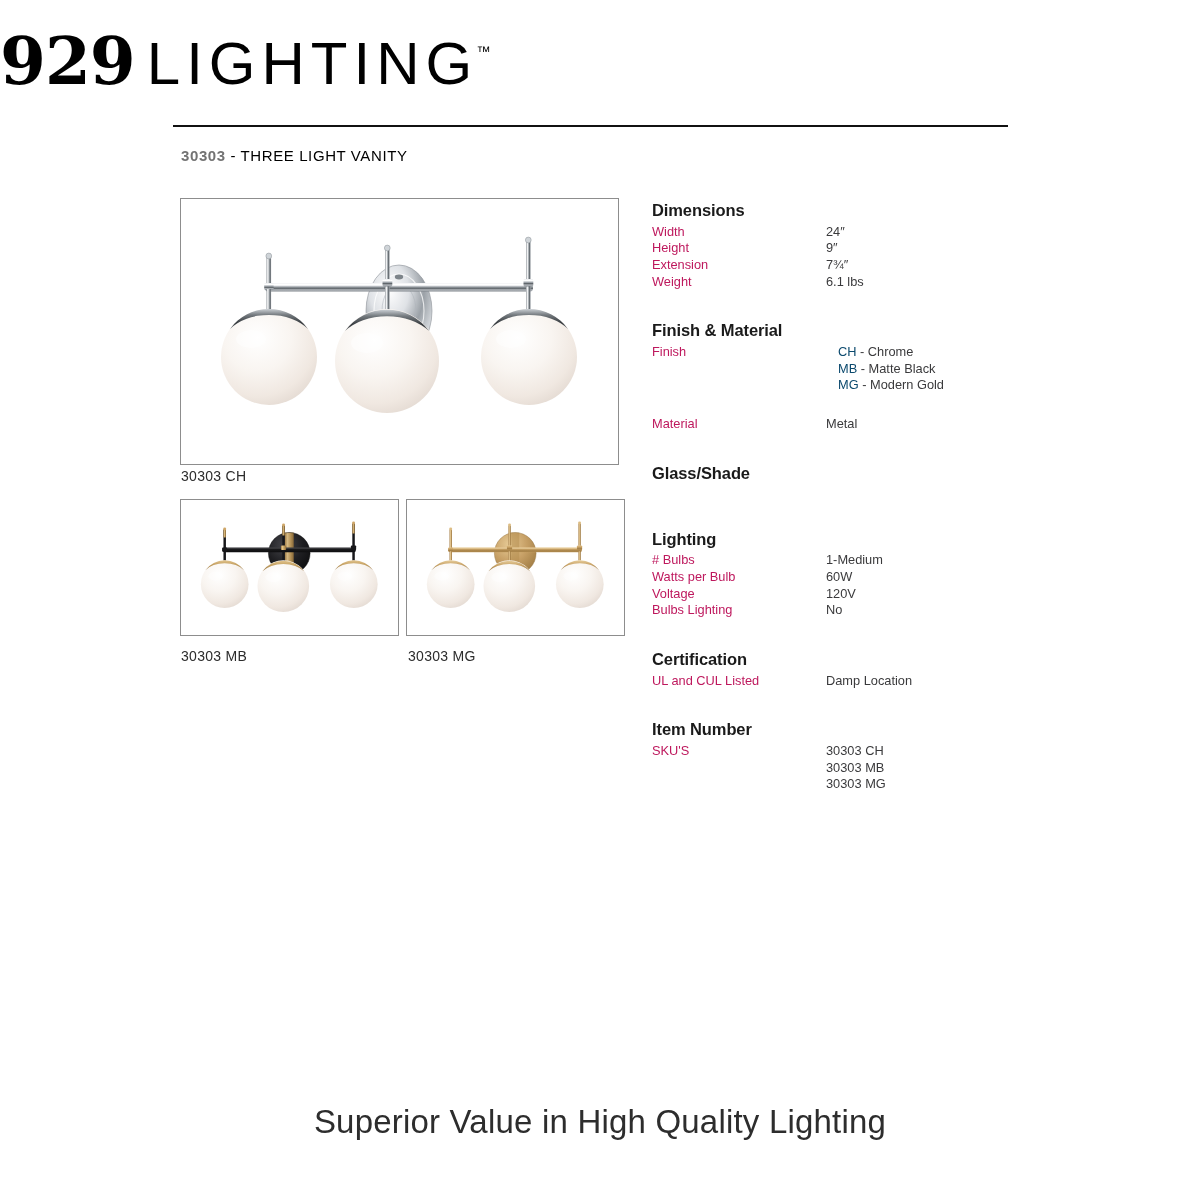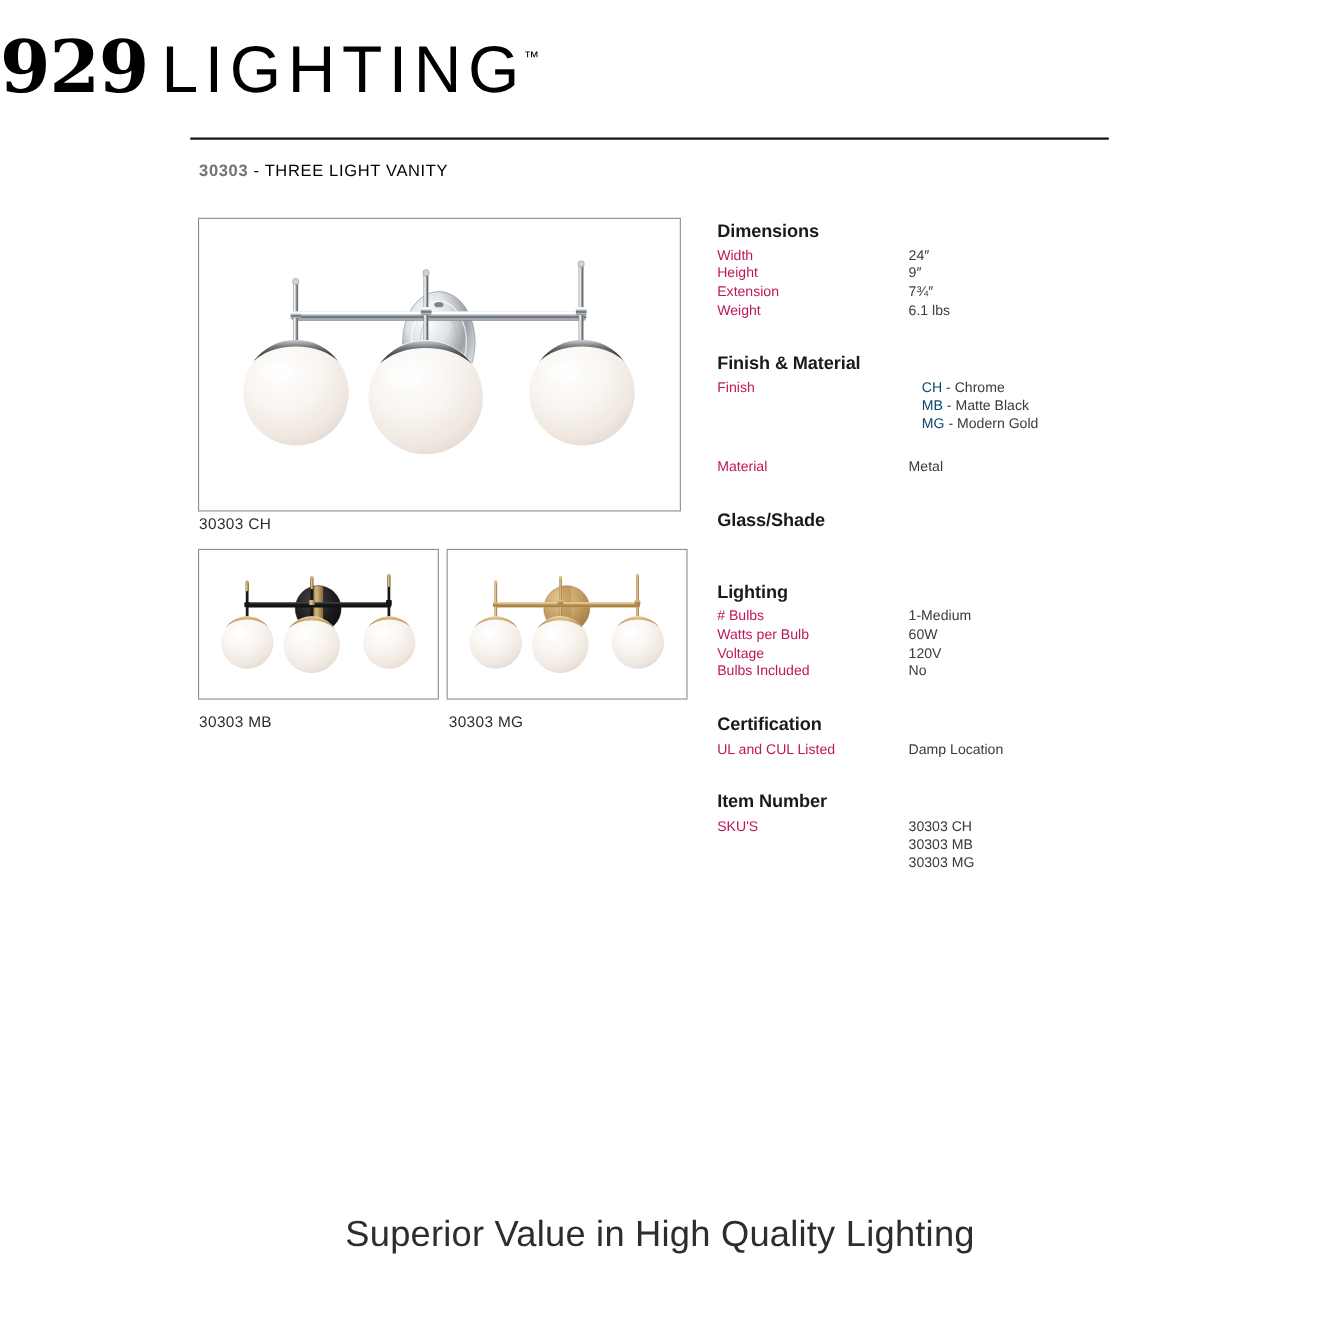--- a/index.html
+++ b/index.html
@@ -449,21 +449,21 @@
     <div class="spec-row">
       <span class="spec-label"># Bulbs</span><span class="spec-value">1-Medium</span>
     </div>
     <div class="spec-row">
       <span class="spec-label">Watts per Bulb</span><span class="spec-value">60W</span>
     </div>
     <div class="spec-row">
       <span class="spec-label">Voltage</span><span class="spec-value">120V</span>
     </div>
     <div class="spec-row">
-      <span class="spec-label">Bulbs Included</span><span class="spec-value">No</span>
+      <span class="spec-label">Bulbs Lighting</span><span class="spec-value">No</span>
     </div>
   </div>
 
   <div class="gap-lg"></div>
 
   <div class="spec-section">
     <div class="spec-head">Certification</div>
     <div class="spec-row">
       <span class="spec-label">UL and CUL Listed</span><span class="spec-value">Damp Location</span>
     </div>

